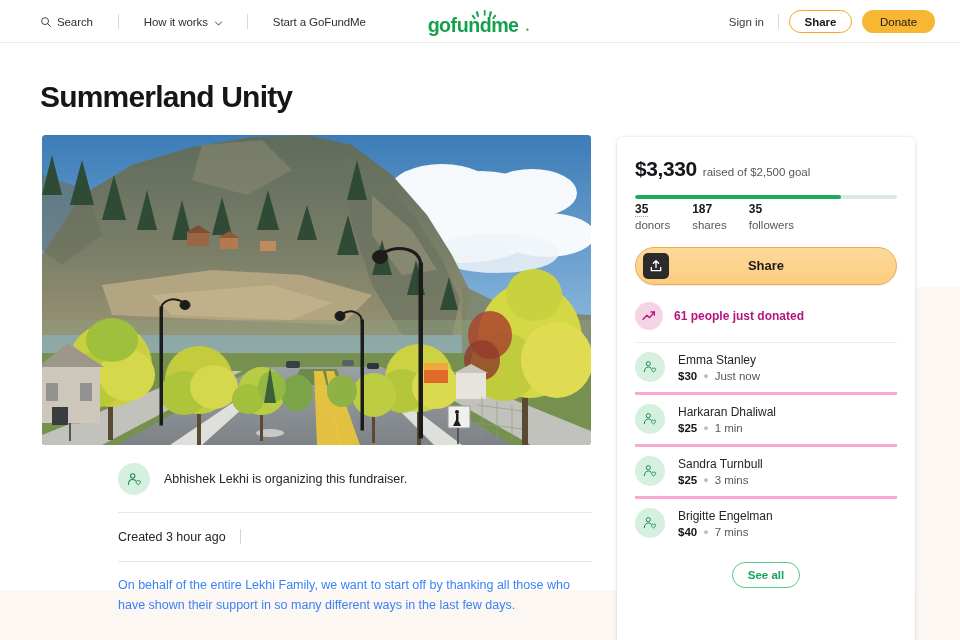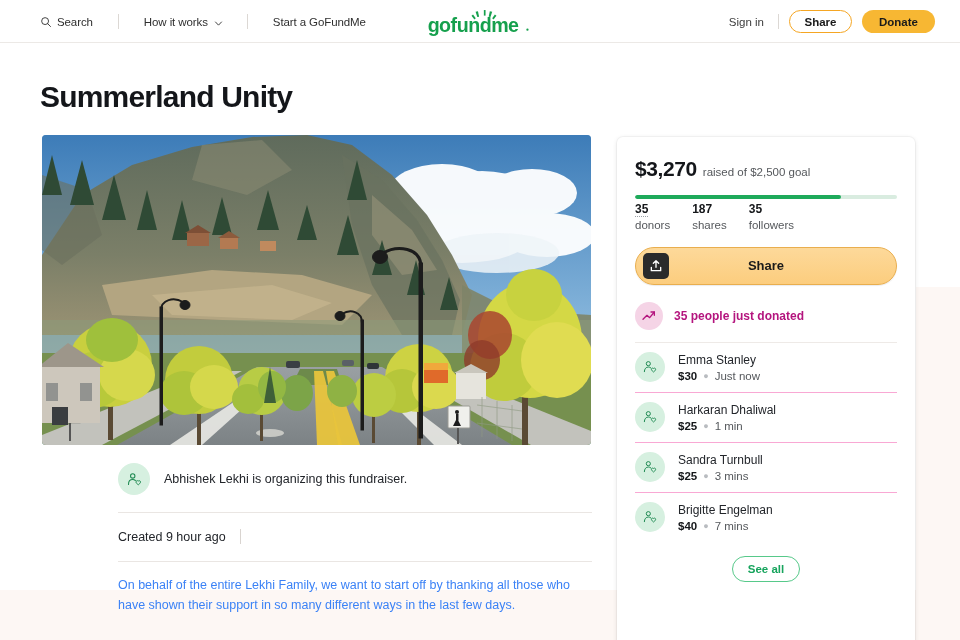--- a/index.html
+++ b/index.html
@@ -77,21 +77,21 @@
   .btn-outline {
     width: 63px; height: 23px; border: 1.6px solid #f5a623;
     border-radius: 13px; background: #fff;
     font-size: 11.5px; font-weight: bold; color: #1a1a1a;
     display: flex; align-items: center; justify-content: center;
     cursor: pointer; margin-left: 10px;
   }
   .btn-solid {
     width: 73px; height: 23px; border: none;
     border-radius: 13px; background: #f7b733;
-    font-size: 11.5px; font-weight: bold; color: #1a1a1a;
+    font-size: 11.5px; font-weight: normal; color: #1a1a1a;
     display: flex; align-items: center; justify-content: center;
     cursor: pointer; margin-left: 10px;
   }
 
   
   .page-title {
     position: absolute; left: 40px; top: 80px;
     font-size: 30px; font-weight: bold; letter-spacing: -0.8px;
     color: #14161a; z-index: 10;
   }
@@ -200,21 +200,21 @@
   .jd-circle {
     width: 28px; height: 28px; border-radius: 50%; background: #f5d4e6;
     display: flex; align-items: center; justify-content: center; flex-shrink: 0;
   }
   .jd-text { font-size: 12px; font-weight: bold; color: #b4157e; }
 
   .donor-list { margin-top: 12px; }
   .donor-row {
     display: flex; align-items: center; gap: 13px;
     padding: 9.5px 0;
-    border-top: 1px solid #f9a8d4;
+    border-top: 3px solid #f9a8d4;
   }
   .donor-row:first-child { border-top: 1px solid #eeeae7; }
   .donor-av {
     width: 30px; height: 30px; border-radius: 50%; background: #d6f0e0;
     display: flex; align-items: center; justify-content: center; flex-shrink: 0;
   }
   .donor-name { font-size: 12px; color: #22252a; }
   .donor-meta { font-size: 11.5px; color: #55585c; margin-top: 3px; display:flex; align-items:center; gap:6px; }
   .donor-amt { font-weight: bold; color: #15171a; }
   .dot { color: #b9bcc0; font-size: 9px; }
@@ -485,34 +485,34 @@
         <path d="M3.5 19 C3.5 14.6 6.3 12 9.5 12 C11 12 12.3 12.5 13.3 13.4" fill="none" stroke="#1f8a52" stroke-width="1.5" stroke-linecap="round"></path>
         <path d="M17.3 14.2 c1.1-1.2 3.2-.4 3.2 1.3 0 1.6-2.1 3.1-3.2 4 -1.1-.9-3.2-2.4-3.2-4 0-1.7 2.1-2.5 3.2-1.3z" fill="none" stroke="#1f8a52" stroke-width="1.4"></path>
       </svg>
     </div>
     <div class="org-text">Abhishek Lekhi is organizing this fundraiser.</div>
   </div>
 
   <div class="rule rule-1"></div>
 
   <div class="meta-row">
-    <span>Created 9 hour ago</span>
+    <span>Created 3 hour ago</span>
     <span class="meta-sep"></span>
   </div>
 
   <div class="rule rule-2"></div>
 
   <div class="body-text">
     <p>On behalf of the entire Lekhi Family, we want to start off by thanking all those who have shown their support in so many different ways in the last few days.</p>
   </div>
 
   <div class="card">
 
     <div class="amount-row">
-      <span class="amount-big">$3,270</span>
+      <span class="amount-big">$3,330</span>
       <span class="amount-sub">raised of $2,500 goal</span>
     </div>
 
     <div class="progress-track">
       <div class="progress-fill" id="pfill" style="width: 78.8%;"></div>
     </div>
 
     <div class="stats">
       <div class="stat">
         <div class="stat-num">35</div>
@@ -539,21 +539,21 @@
     </div>
 
 
     <div class="just-donated">
       <span class="jd-circle">
         <svg viewBox="0 0 24 24" width="16" height="16">
           <polyline points="3,17 9,11 13,14.5 20,6" fill="none" stroke="#b4157e" stroke-width="2" stroke-linecap="round" stroke-linejoin="round"></polyline>
           <polyline points="15,6 20,6 20,11" fill="none" stroke="#b4157e" stroke-width="2" stroke-linecap="round" stroke-linejoin="round"></polyline>
         </svg>
       </span>
-      <span class="jd-text">35 people just donated</span>
+      <span class="jd-text">61 people just donated</span>
     </div>
 
     <div class="donor-list" id="donor-list">
         <div class="donor-row">
           <div class="donor-av">
             <svg viewBox="0 0 24 24" width="16" height="16">
               <circle cx="9.5" cy="7" r="3.1" fill="none" stroke="#1f8a52" stroke-width="1.5"></circle>
               <path d="M3.5 19 C3.5 14.6 6.3 12 9.5 12 C11 12 12.3 12.5 13.3 13.4" fill="none" stroke="#1f8a52" stroke-width="1.5" stroke-linecap="round"></path>
               <path d="M17.3 14.2 c1.1-1.2 3.2-.4 3.2 1.3 0 1.6-2.1 3.1-3.2 4 -1.1-.9-3.2-2.4-3.2-4 0-1.7 2.1-2.5 3.2-1.3z" fill="none" stroke="#1f8a52" stroke-width="1.4"></path>
             </svg>

